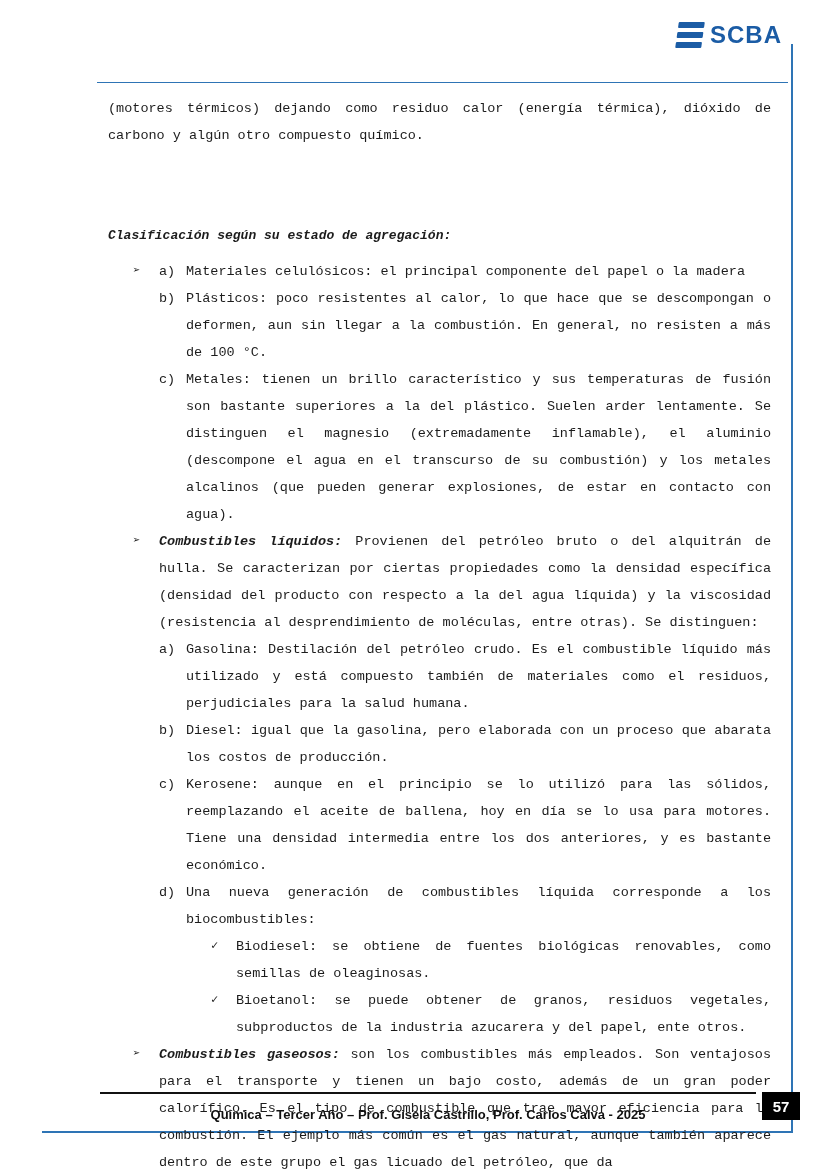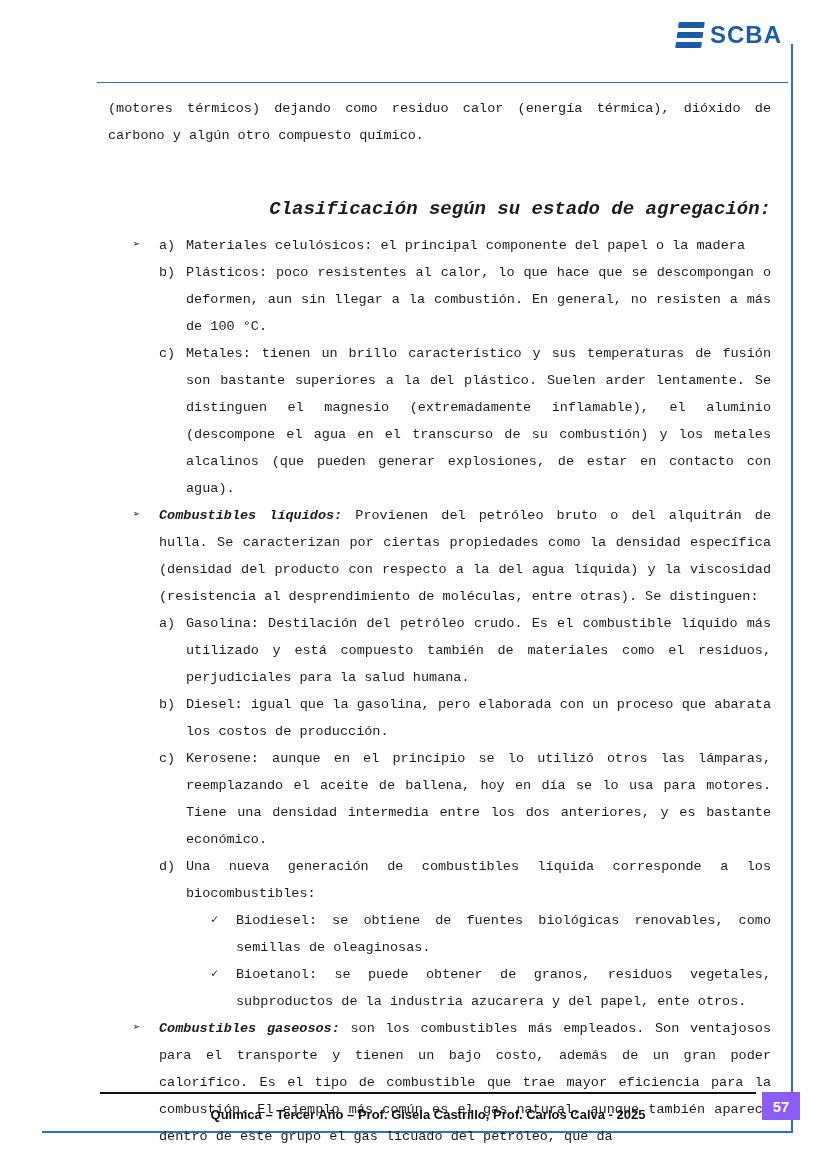--- a/index.html
+++ b/index.html
@@ -28,39 +28,39 @@
     position:absolute; top:44px; bottom:38px; left:42px; right:35px;
     border-right:2px solid var(--rule-blue,#2e74b5);
     border-bottom:2px solid var(--rule-blue,#2e74b5);
     pointer-events:none;
   }
   
   .content {
     position:absolute; top:95px; left:108px; width:663px;
     font-size:13.5px; line-height:27px; text-align:justify;font-family:Liberation Mono, monospace;
   }
-  .heading { font-size:19px; font-weight:bold; font-style:italic; margin-top:47px; margin-bottom:9px; text-align:right; }
+  .heading { font-size:13px; font-weight:bold; font-style:italic; margin-top:73px; margin-bottom:9px; text-align:left; }
   .section { display:flex; }
   .section-marker { flex:0 0 51px; padding-left:25px; font-size:12px; }
   .section-body { flex:1; text-align:justify; }
   .section-title { font-weight:bold; font-style:italic; }
   .letter-item { display:flex; }
   .letter-label { flex:0 0 27px; }
   .letter-body { flex:1; text-align:justify; }
   .check-item { display:flex; margin-left:25px; }
   .check-marker { flex:0 0 25px; font-size:12px; }
   .check-text { flex:1; text-align:justify; }
   
   .footer { position:absolute; left:100px; right:28px; top:1092px; display:flex; align-items:flex-start; gap:6px; }
   .footer-line {
     flex:1; border-top:2.5px solid #111111; padding-top:13px;
     text-align:center; font-weight:bold; font-size:13px; color:#111111;
   }
   .page-number-box {
-    width:38px; height:28px; background:#8b5cf6; color:#ffffff;
+    width:38px; height:28px; background:#000000; color:#ffffff;
     display:flex; align-items:center; justify-content:center;
     font-weight:bold; font-size:15px;
   }
 </style>
 </head>
 <body>
 
 <div class="page">
 
   <header class="header">
@@ -108,21 +108,21 @@
         <div class="letter-item">
           <span class="letter-label">a)</span>
           <div class="letter-body">Gasolina: Destilación del petróleo crudo. Es el combustible líquido más utilizado y está compuesto también de materiales como el residuos, perjudiciales para la salud humana.</div>
         </div>
         <div class="letter-item">
           <span class="letter-label">b)</span>
           <div class="letter-body">Diesel: igual que la gasolina, pero elaborada con un proceso que abarata los costos de producción.</div>
         </div>
         <div class="letter-item">
           <span class="letter-label">c)</span>
-          <div class="letter-body">Kerosene: aunque en el principio se lo utilizó otros las lámparas, reemplazando el aceite de ballena, hoy en día se lo usa para motores. Tiene una densidad intermedia entre los dos anteriores, y es bastante económico.</div>
+          <div class="letter-body">Kerosene: aunque en el principio se lo utilizó para las sólidos, reemplazando el aceite de ballena, hoy en día se lo usa para motores. Tiene una densidad intermedia entre los dos anteriores, y es bastante económico.</div>
         </div>
         <div class="letter-item">
           <span class="letter-label">d)</span>
           <div class="letter-body">
             <p>Una nueva generación de combustibles líquida corresponde a los biocombustibles:</p>
             <div class="check-item">
               <span class="check-marker">✓</span>
               <p class="check-text">Biodiesel: se obtiene de fuentes biológicas renovables, como semillas de oleaginosas.</p>
             </div>
             <div class="check-item">

